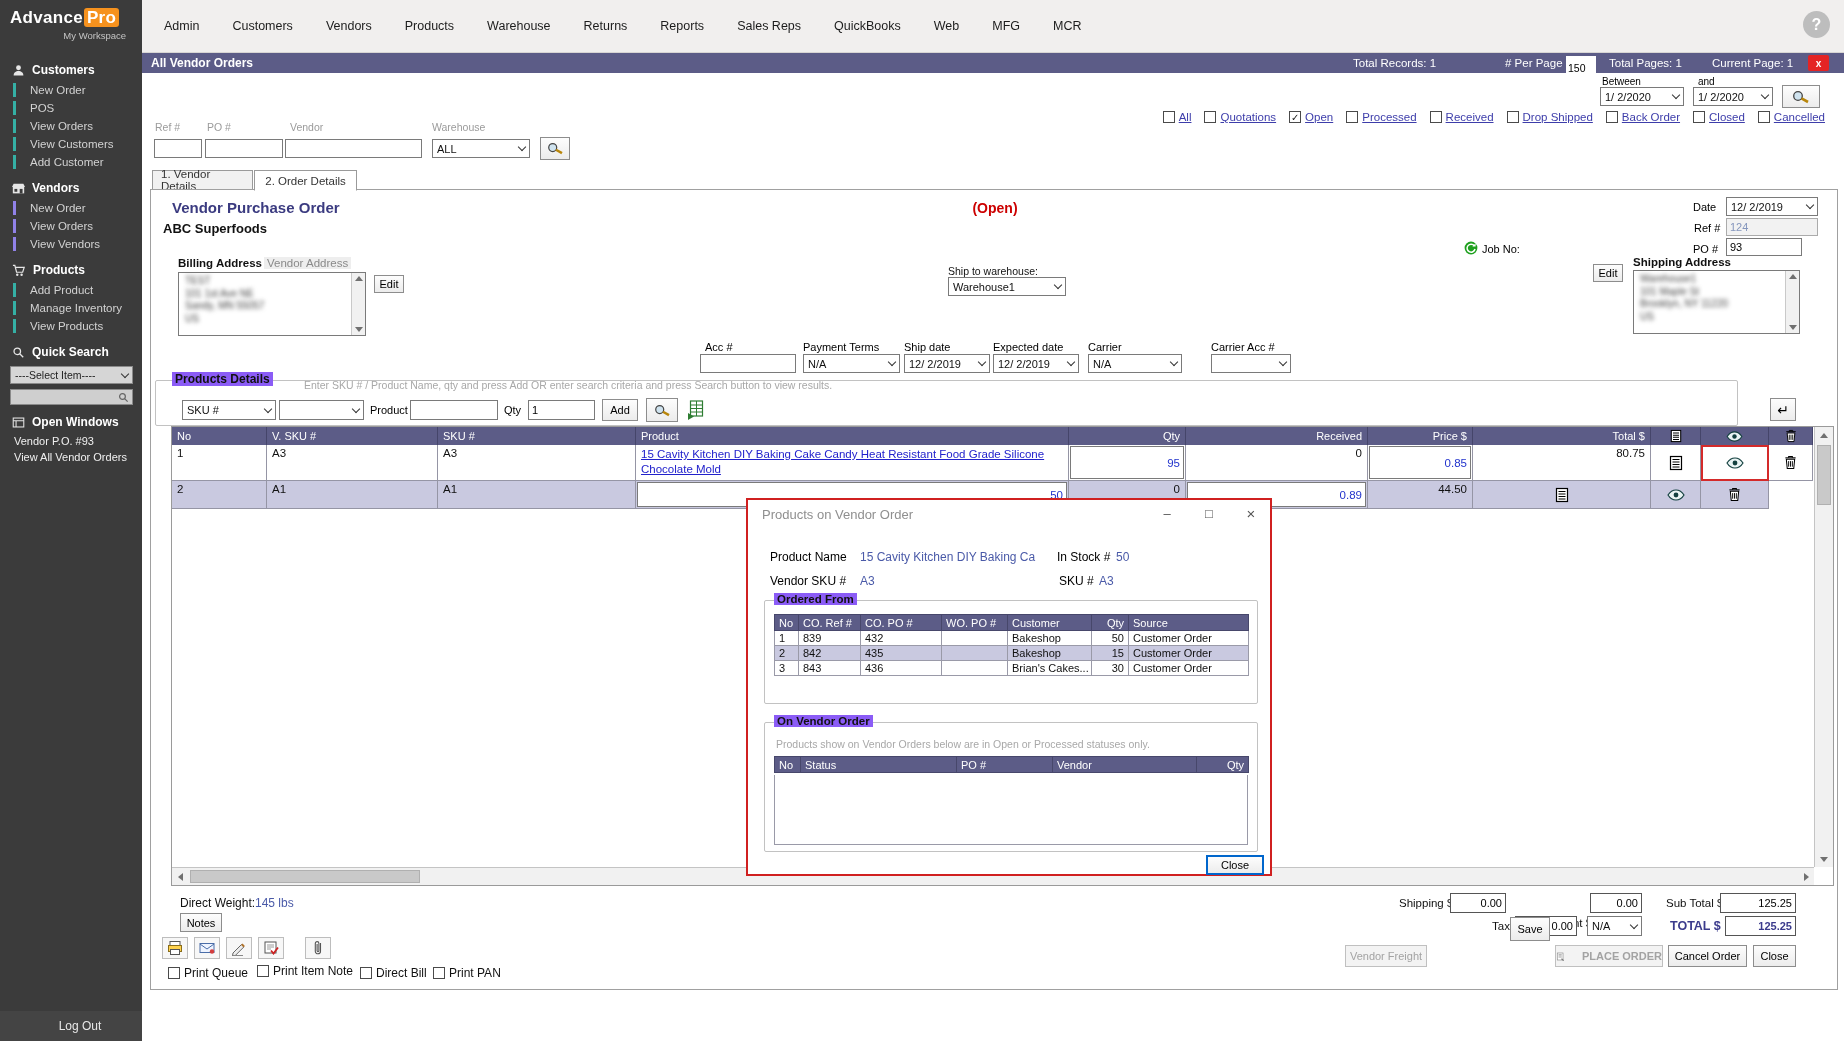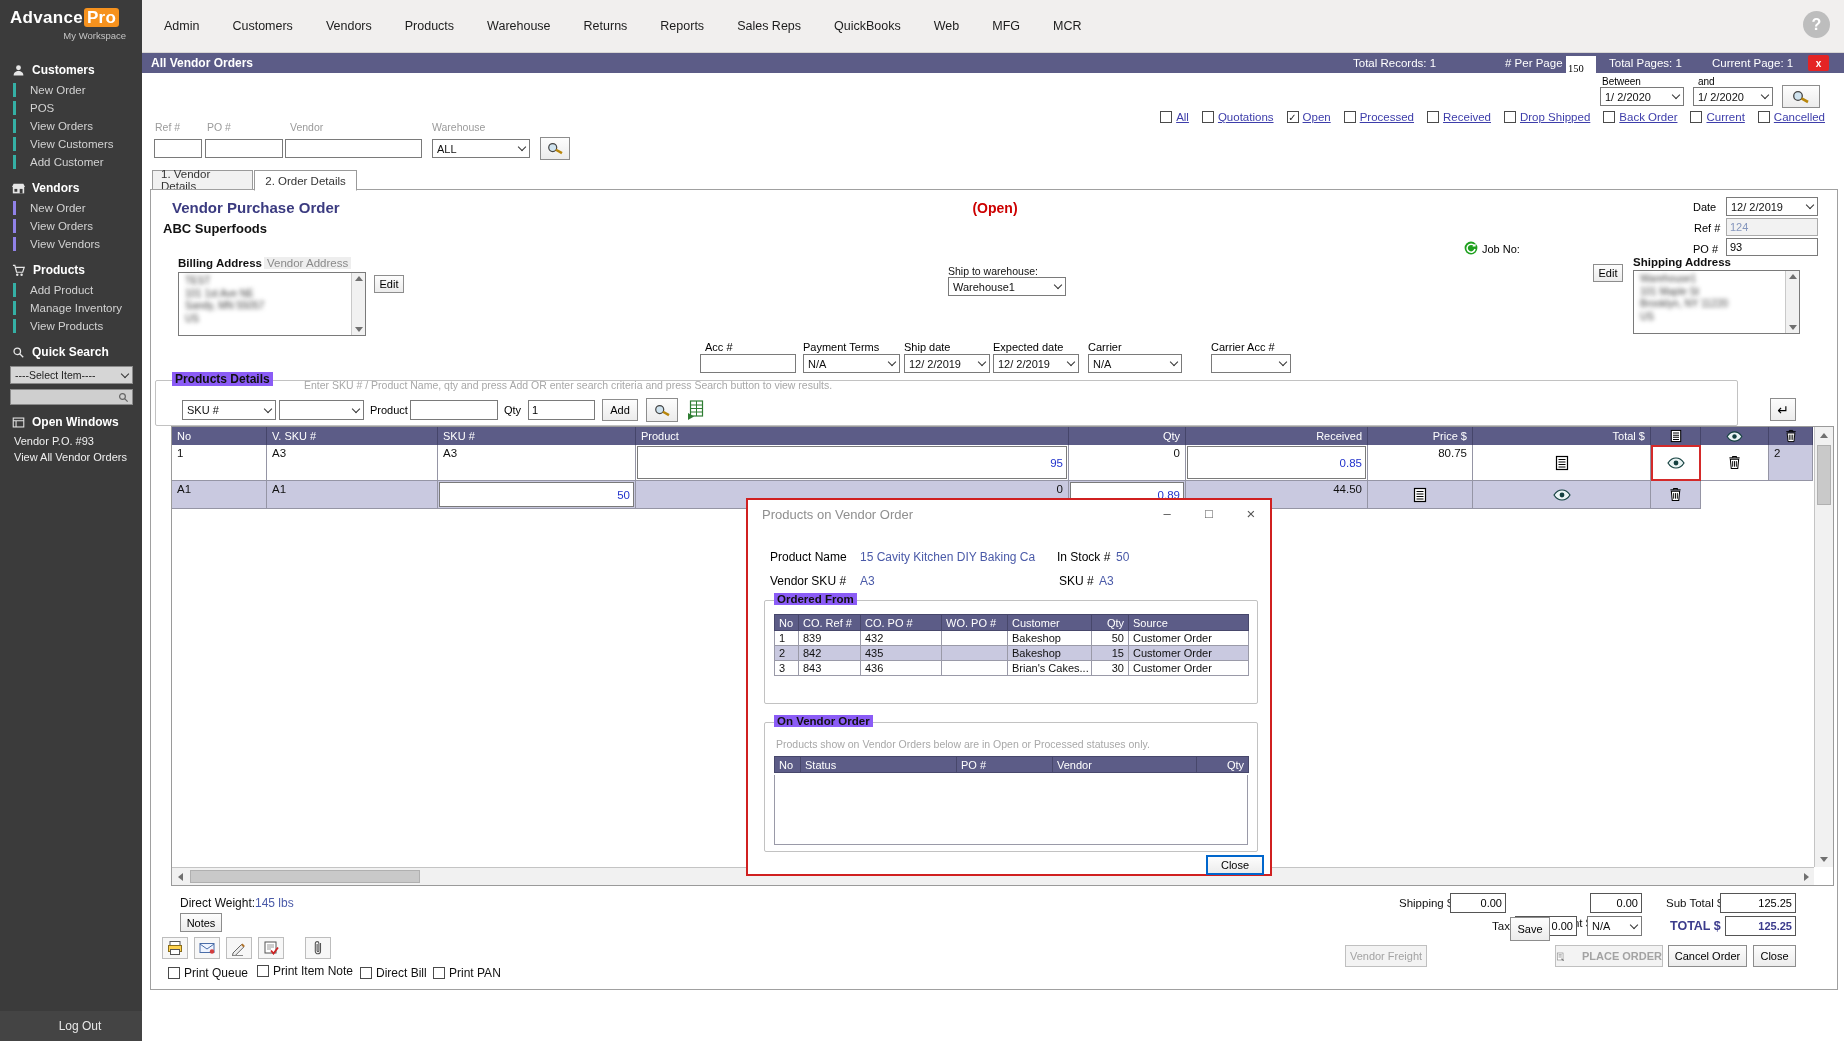--- a/index.html
+++ b/index.html
@@ -10,21 +10,21 @@
 #logo{left:0;top:0;width:142px;height:53px;background:#3b3b3b;padding:8px 0 0 10px}
 #logo .l1{font-size:17px;font-weight:bold;color:#fff;letter-spacing:.3px}
 #logo .pro{background:#f6921e;color:#fff;border-radius:3px;padding:0 3px;margin-left:1px}
 #logo .l2{display:block;text-align:right;color:#c4c4c4;font-size:9.5px;margin:2px 16px 0 0}
 #topnav{left:142px;top:0;width:1702px;height:53px;background:#f1efee;border-bottom:1px solid #d8d6d4;display:flex;align-items:center;gap:33px;padding-left:22px;font-size:12.5px;color:#1c1c1c}
 .navitem{cursor:pointer;white-space:nowrap}
 #help{position:absolute;right:14px;top:11px;width:27px;height:27px;border-radius:50%;background:#bdbdbd;color:#fff;font-weight:bold;font-size:16px;display:flex;align-items:center;justify-content:center;cursor:pointer}
 #pbar{left:142px;top:53px;width:1702px;height:20px;background:#5c5c87;color:#fff;font-size:11.5px}
 #pbar .t{position:absolute;left:9px;top:3px;font-weight:bold;font-size:12px}
 #pbar .it{position:absolute;top:4px;white-space:nowrap}
-#ppinp{width:30px;height:14px;border:none;font-size:10.5px;padding:12px 2px;background:#fff;color:#000;font-family:Liberation Serif, serif}
+#ppinp{width:30px;height:14px;border:none;font-size:10.5px;padding:12px 2px;background:#fff;color:#000;font-family:Liberation Sans, sans-serif}
 #redx{position:absolute;right:15px;top:2px;width:21px;height:16px;background:#e42424;border-radius:2px;color:#fff;font-size:10px;font-weight:bold;display:flex;align-items:center;justify-content:center;cursor:pointer}
 
 #sidebar{left:0;top:53px;width:142px;height:988px;background:#3b3b3b;color:#d2d2d2;overflow:hidden}
 .sh{display:flex;align-items:center;gap:7px;padding:5px 0 4px 12px;color:#fff;font-weight:bold;font-size:12px;margin-top:5px}
 .sh svg{flex:none}
 .si{position:relative;padding:3px 4px 3px 30px;font-size:11.5px;cursor:pointer;color:#d2d2d2;white-space:nowrap}
 .si::before{content:"";position:absolute;left:13px;top:2px;bottom:2px;width:3px;background:#35b0a5}
 .si.v::before{background:#9182e8}
 .qs-sel{margin:3px 9px 0 10px;height:18px;background:#d6d6d6;color:#222;font-size:10.5px;display:flex;align-items:center;padding:0 4px;border:1px solid #8a8a8a;cursor:pointer}
 .qs-sel::after{content:"";width:5px;height:5px;border-right:1.4px solid #333;border-bottom:1.4px solid #333;transform:rotate(45deg);margin-left:auto;margin-top:-2px}
@@ -224,21 +224,21 @@
       <label class="strow">
           <span class="cb"></span>
           <span class="ul">Drop Shipped</span>
         </label>
       <label class="strow">
           <span class="cb"></span>
           <span class="ul">Back Order</span>
         </label>
       <label class="strow">
           <span class="cb"></span>
-          <span class="ul">Current</span>
+          <span class="ul">Closed</span>
         </label>
       <label class="strow">
           <span class="cb"></span>
           <span class="ul">Cancelled</span>
         </label>
     </div>
 
     <span class="abs flab" style="left:13px;top:48px">Ref #</span>
     <span class="abs flab" style="left:65px;top:48px">PO #</span>
     <span class="abs flab" style="left:148px;top:48px">Vendor</span>
@@ -264,21 +264,21 @@
     <div class="abs" style="left:778px;top:127px;width:150px;text-align:center;font-size:14px;font-weight:bold;color:#c00">(Open)</div>
     <div class="abs" style="left:21px;top:148px;font-size:13px;font-weight:bold">ABC Superfoods</div>
 
     <span class="abs blab" style="left:1551px;top:128px">Date</span>
     <div class="abs dd" style="left:1584px;top:124px;width:92px;height:19px">
         <span>12/ 2/2019</span>
       </div>
     <span class="abs blab" style="left:1552px;top:149px">Ref #</span>
     <input class="abs inp" style="left: 1584px; top: 145px; width: 92px; height: 18px; background: rgb(242, 242, 242); color: rgb(133, 150, 189); border-color: rgb(171, 171, 171);" value="124">
     <span class="abs blab" style="left:1551px;top:170px">PO #</span>
-    <input class="abs inp" style="left: 1584px; top: 165px; width: 92px; height: 18px;" value="93">
+    <input class="abs inp" style="left: 1584px; top: 165px; width: 76px; height: 18px;" value="93">
 
     <svg class="abs" style="left:1322px;top:168px" width="14" height="14" viewBox="0 0 14 14">
         <circle cx="7" cy="7" r="6.4" fill="#1fa01f"></circle>
         <path d="M10.3 4.8A4 4 0 1 0 11 8" stroke="#fff" stroke-width="1.5" fill="none"></path>
         <path d="M11.6 2.2v3.2H8.4z" fill="#fff"></path>
       </svg>
     <span class="abs blab" style="left:1340px;top:170px">Job No:</span>
 
     <span class="abs" style="left:36px;top:184px;font-size:11.5px;font-weight:bold">Billing Address</span>
     <span class="abs" style="left:122px;top:184px;font-size:11.5px;color:#8a8a8a;background:#eee;padding:0 3px">Vendor Address</span>
@@ -389,20 +389,23 @@
               <path d="M2.5 4.5h9l-1 10h-7z" fill="#fff" stroke="#000" stroke-width="1.1"></path>
               <path d="M5 6.5v6M7 6.5v6M9 6.5v6" stroke="#000"></path>
               <path d="M1.5 3h11" stroke="#000" stroke-width="1.2"></path>
               <path d="M5 3V1.5h4V3" fill="none" stroke="#000" stroke-width="1.1"></path>
             </svg>
           </div>
 
         <div class="gc">1</div>
         <div class="gc">A3</div>
         <div class="gc">A3</div>
+        <div class="gc">
+            <span class="link prodlink">15 Cavity Kitchen DIY Baking Cake Candy Heat Resistant Food Grade Silicone Chocolate Mold</span>
+          </div>
         <div class="gc pad1">
             <input class="cellinp" value="95" style="">
           </div>
         <div class="gc r">0</div>
         <div class="gc pad1">
             <input class="cellinp" value="0.85" style="">
           </div>
         <div class="gc r">80.75</div>
         <div class="gc c mid" style="align-items:center">
             <svg width="14" height="16" viewBox="0 0 14 16">

